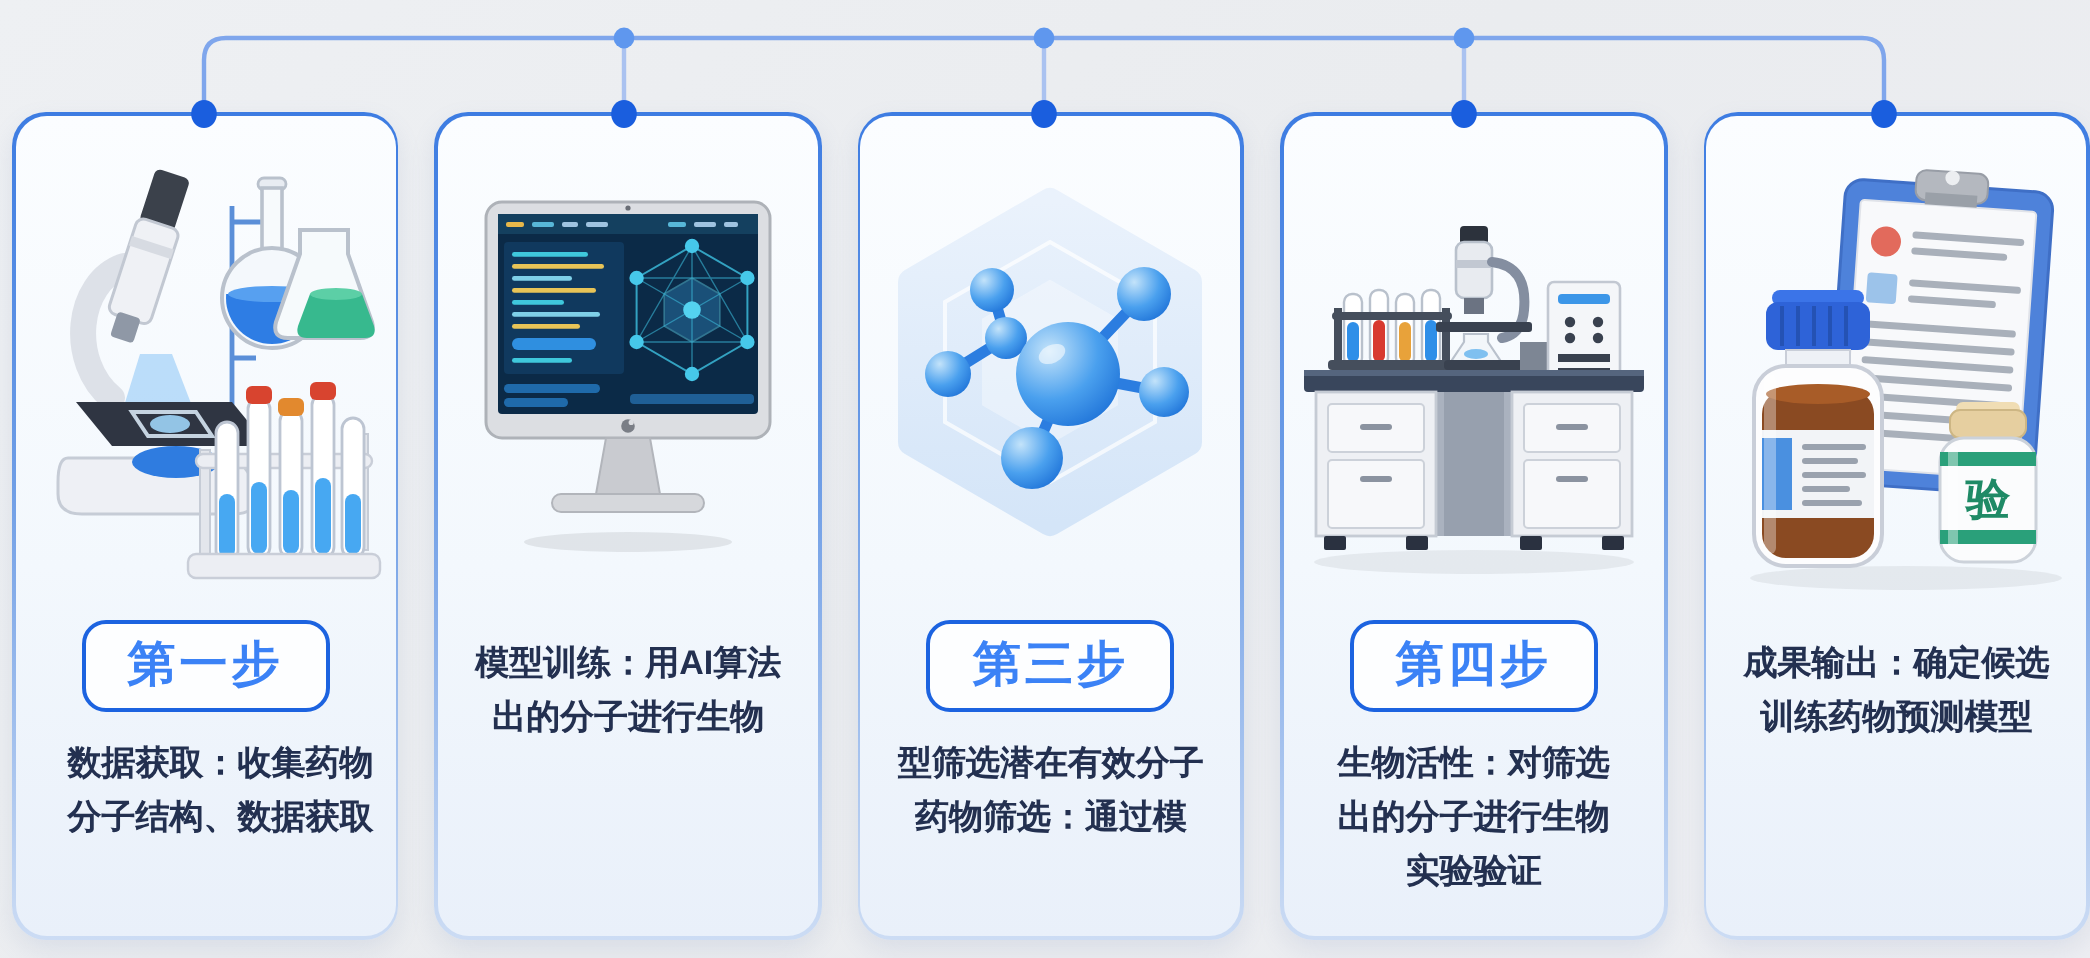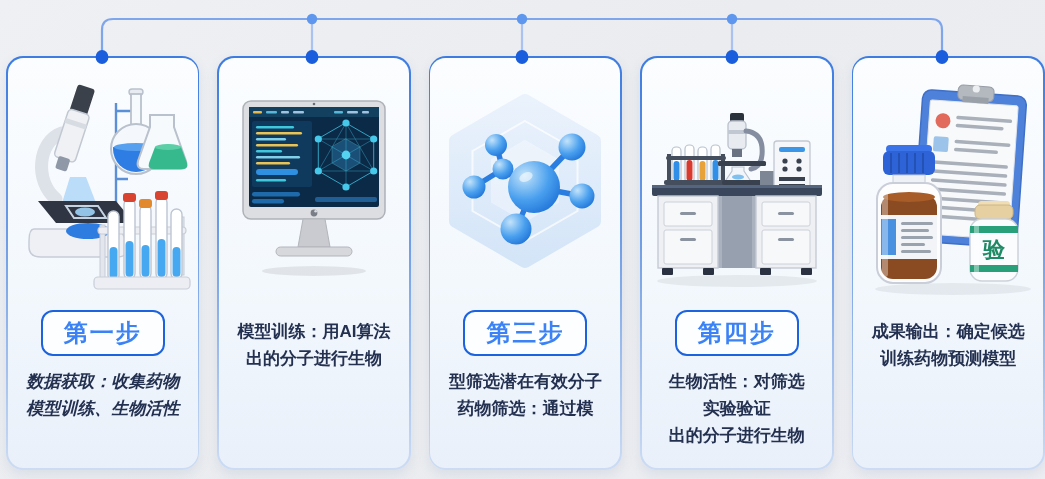--- a/index.html
+++ b/index.html
@@ -38,21 +38,21 @@
     display:inline-block; padding:7px 21px;
     border:2.5px solid #1c63e0; border-radius:12px;
     background:#fdfeff; color:#3b82f6;
     font-size:24px; font-weight:700; letter-spacing:2px; line-height:1.2;
   }
   .desc {
     margin-top:12px; padding:0 11px;
     font-size:17px; font-weight:600; color:#233050;
     line-height:27px; text-align:center;
   }
-  .desc.align-left { text-align:center;font-style:italic; }
+  .desc.align-left { text-align:right; }
 </style>
 </head>
 <body>
 
 <div class="canvas">
 
   <svg class="connector-svg" width="1045" height="70" viewBox="0 0 1045 70">
     <path d="M102,60 V30 Q102,19 113,19 H931 Q942,19 942,30 V60" fill="none" stroke="#7fa6ec" stroke-width="2.2"></path>
     <path d="M312,19 V60" fill="none" stroke="#aac2f0" stroke-width="2.2"></path>
     <path d="M522,19 V60" fill="none" stroke="#aac2f0" stroke-width="2.2"></path>
@@ -145,21 +145,21 @@
               </g>
               <rect x="86" y="218" width="96" height="12" rx="4" fill="#eceef3" stroke="#c9ced8" stroke-width="1.2"></rect>
             </g>
           </svg>
         </div>
         <div class="badge-row">
           <span class="badge">第一步</span>
         </div>
         <div class="desc align-left">
           <div>数据获取：收集药物</div>
-          <div>模型训练、生物活性</div>
+          <div>分子结构、数据获取</div>
         </div>
       </div>
     </div>
 
     <div class="card-border">
       <div class="card">
         <div class="illus">
           <svg width="190" height="246" viewBox="0 0 190 246">
             <g>
               <ellipse cx="95" cy="212" rx="52" ry="5" fill="#000000" opacity="0.08"></ellipse>
@@ -333,22 +333,22 @@
               <rect x="118" y="209" width="11" height="7" rx="1" fill="#2a3140"></rect>
               <rect x="159" y="209" width="11" height="7" rx="1" fill="#2a3140"></rect>
             </g>
           </svg>
         </div>
         <div class="badge-row">
           <span class="badge">第四步</span>
         </div>
         <div class="desc">
           <div>生物活性：对筛选</div>
+          <div>出的分子进行生物</div>
           <div>实验验证</div>
-          <div>出的分子进行生物</div>
         </div>
       </div>
     </div>
 
     <div class="card-border">
       <div class="card">
         <div class="illus">
           <svg width="190" height="246" viewBox="0 0 190 246">
             <ellipse cx="100" cy="230" rx="78" ry="6" fill="#000000" opacity="0.06"></ellipse>
 

